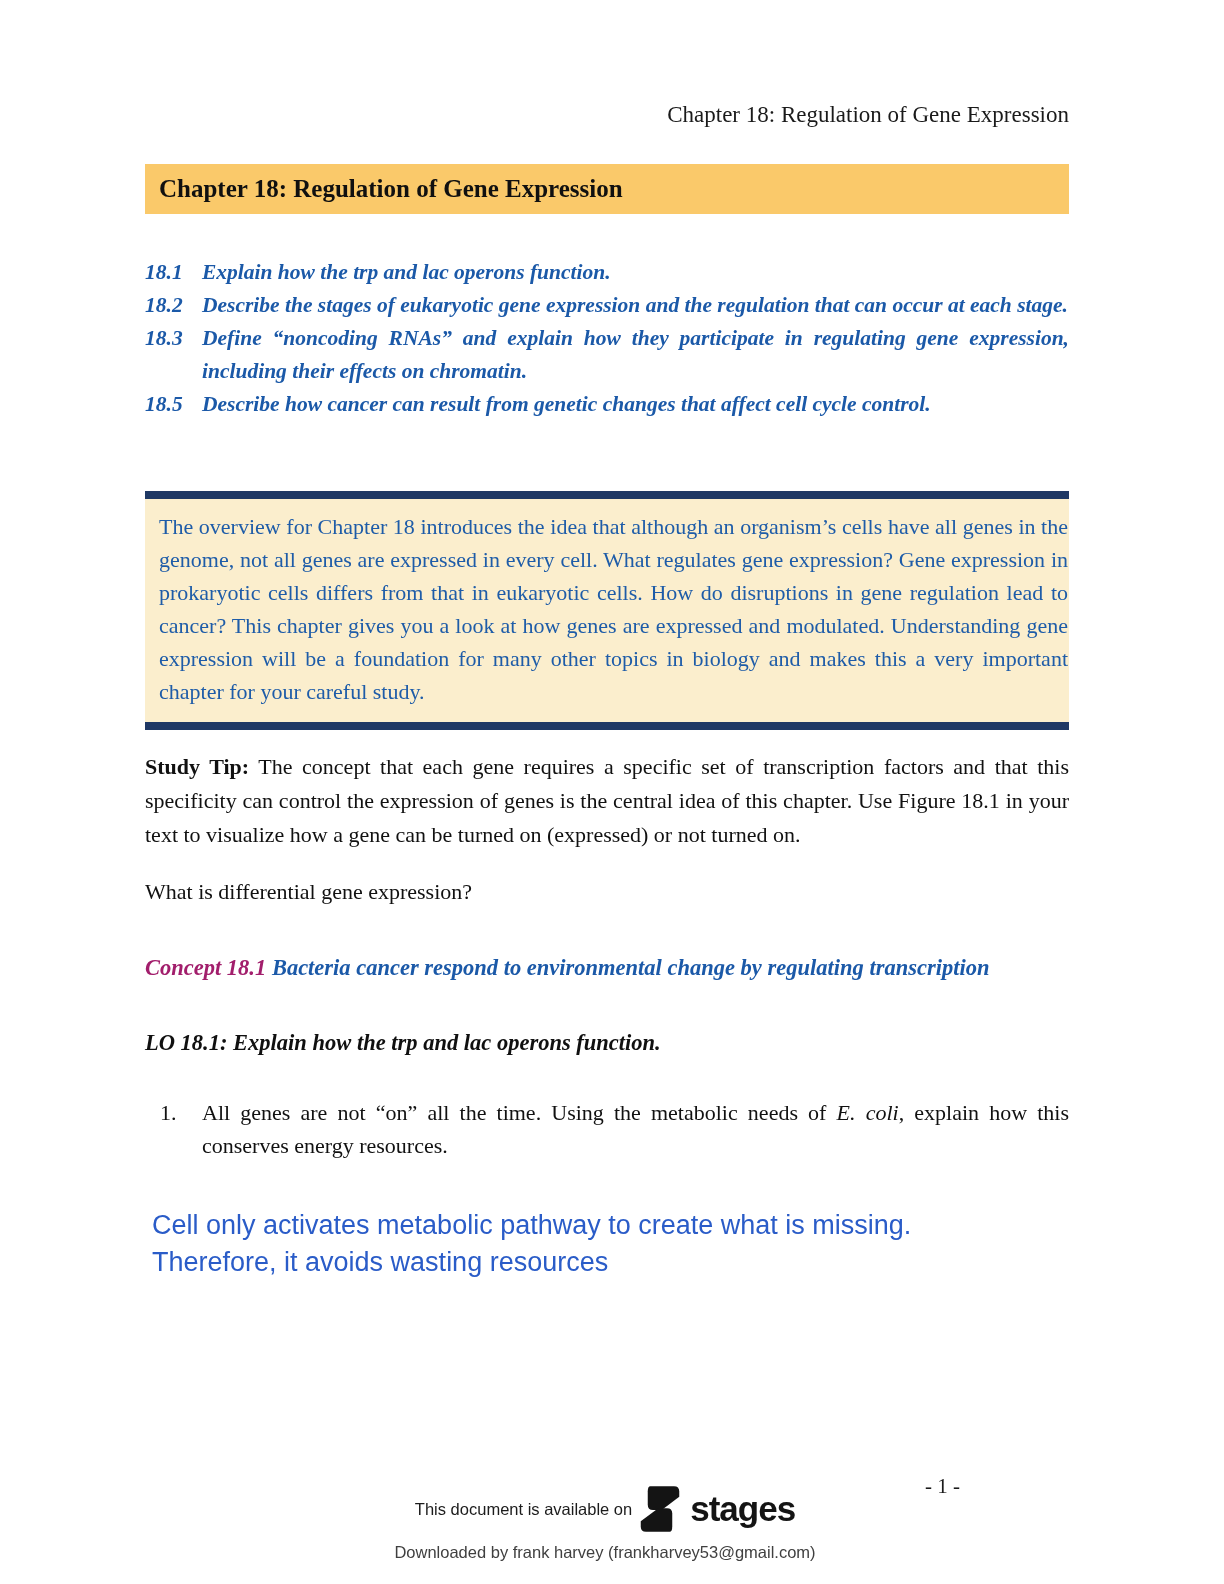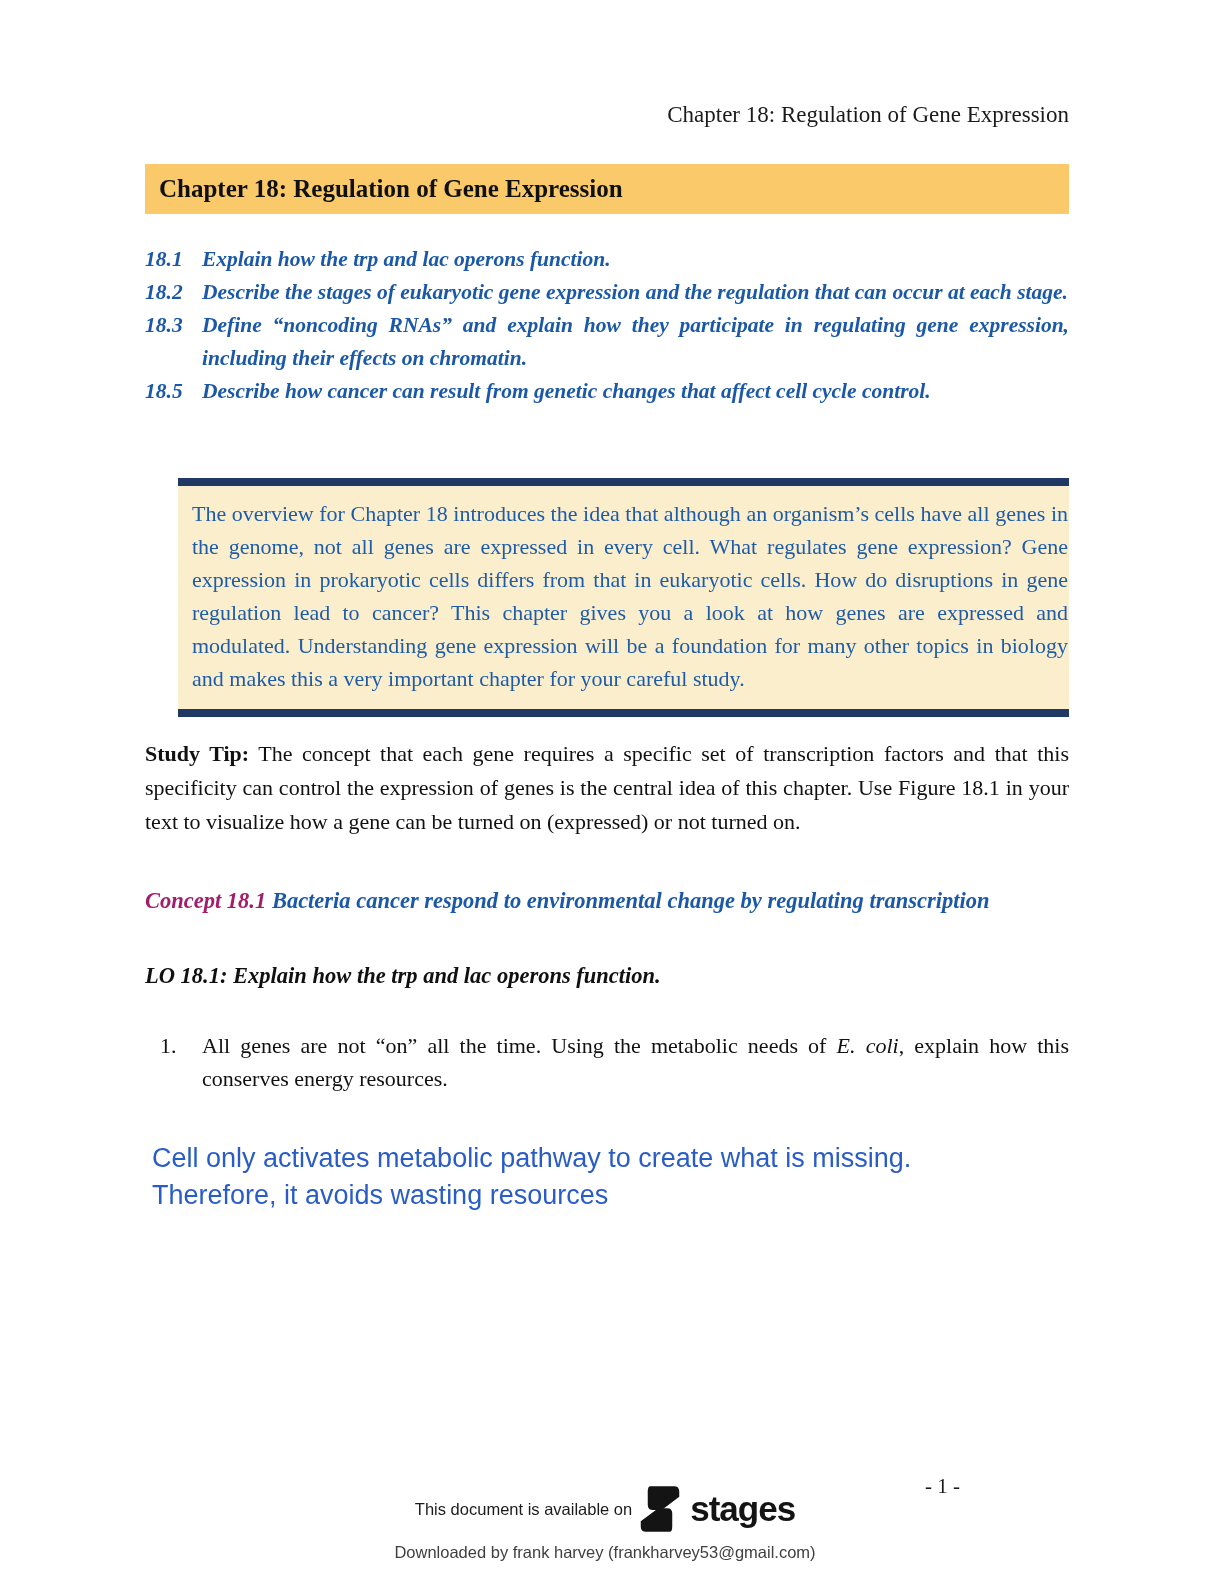--- a/index.html
+++ b/index.html
@@ -25,32 +25,31 @@
     margin-top: 35px;
     background: #FAC96A;
     height: 50px;
     display: flex; align-items: center;
     padding-left: 14px;
     box-sizing: border-box;
     font-weight: bold;
     font-size: 25px;
     color: #101010;
   }
-  .objectives { margin-top: 29px; }
+  .objectives { margin-top: 42px; }
   .obj { display: flex; color: #1B59A8; font-weight: bold; font-style: italic;
          font-size: 21.5px; line-height: 33px; }
   .obj-num { width: 57px; flex: 0 0 57px; }
   .obj-text { flex: 1; text-align: justify; }
   .overview-box {
     margin-top: 70px;
     background: #FBEECD;
     border-top: 8px solid #1F3864;
     border-bottom: 8px solid #1F3864;
     padding: 11px 1px 14px 14px;
-    margin-left: 33px;
   }
   .overview-box p {
     margin: 0;
     color: #1E5CA8;
     font-size: 22px;
     line-height: 33px;
     text-align: justify;
   }
   .study-tip {
     margin: 20px 0 0 0;
@@ -140,20 +139,21 @@
         <span class="obj-text">Describe how cancer can result from genetic changes that affect cell cycle control.</span>
       </div>
     </div>
 
     <div class="overview-box">
       <p>The overview for Chapter 18 introduces the idea that although an organism’s cells have all genes in the genome, not all genes are expressed in every cell. What regulates gene expression? Gene expression in prokaryotic cells differs from that in eukaryotic cells. How do disruptions in gene regulation lead to cancer? This chapter gives you a look at how genes are expressed and modulated. Understanding gene expression will be a foundation for many other topics in biology and makes this a very important chapter for your careful study.</p>
     </div>
 
     <p class="study-tip"><b>Study Tip:</b><span> The concept that each gene requires a specific set of transcription factors and that this specificity can control the expression of genes is the central idea of this chapter. Use Figure 18.1 in your text to visualize how a gene can be turned on (expressed) or not turned on.</span></p>
 
+    <p class="prompt">What is differential gene expression?</p>
 
     <p class="concept"><span class="concept-label">Concept 18.1</span><span> Bacteria cancer respond to environmental change by regulating transcription</span></p>
 
     <p class="lo">LO 18.1: Explain how the trp and lac operons function.</p>
 
     <div class="q1">
       <span class="q-num">1.</span>
       <span class="q-text"><span>All genes are not “on” all the time. Using the metabolic needs of </span><i>E. coli</i><span>, explain how this conserves energy resources.</span></span>
     </div>
 

